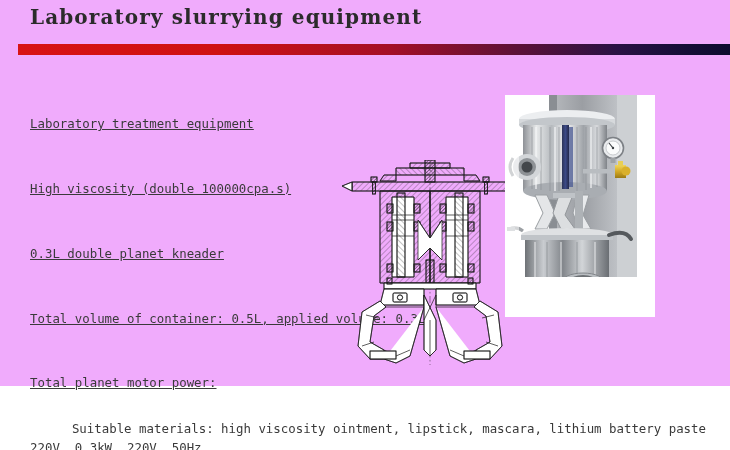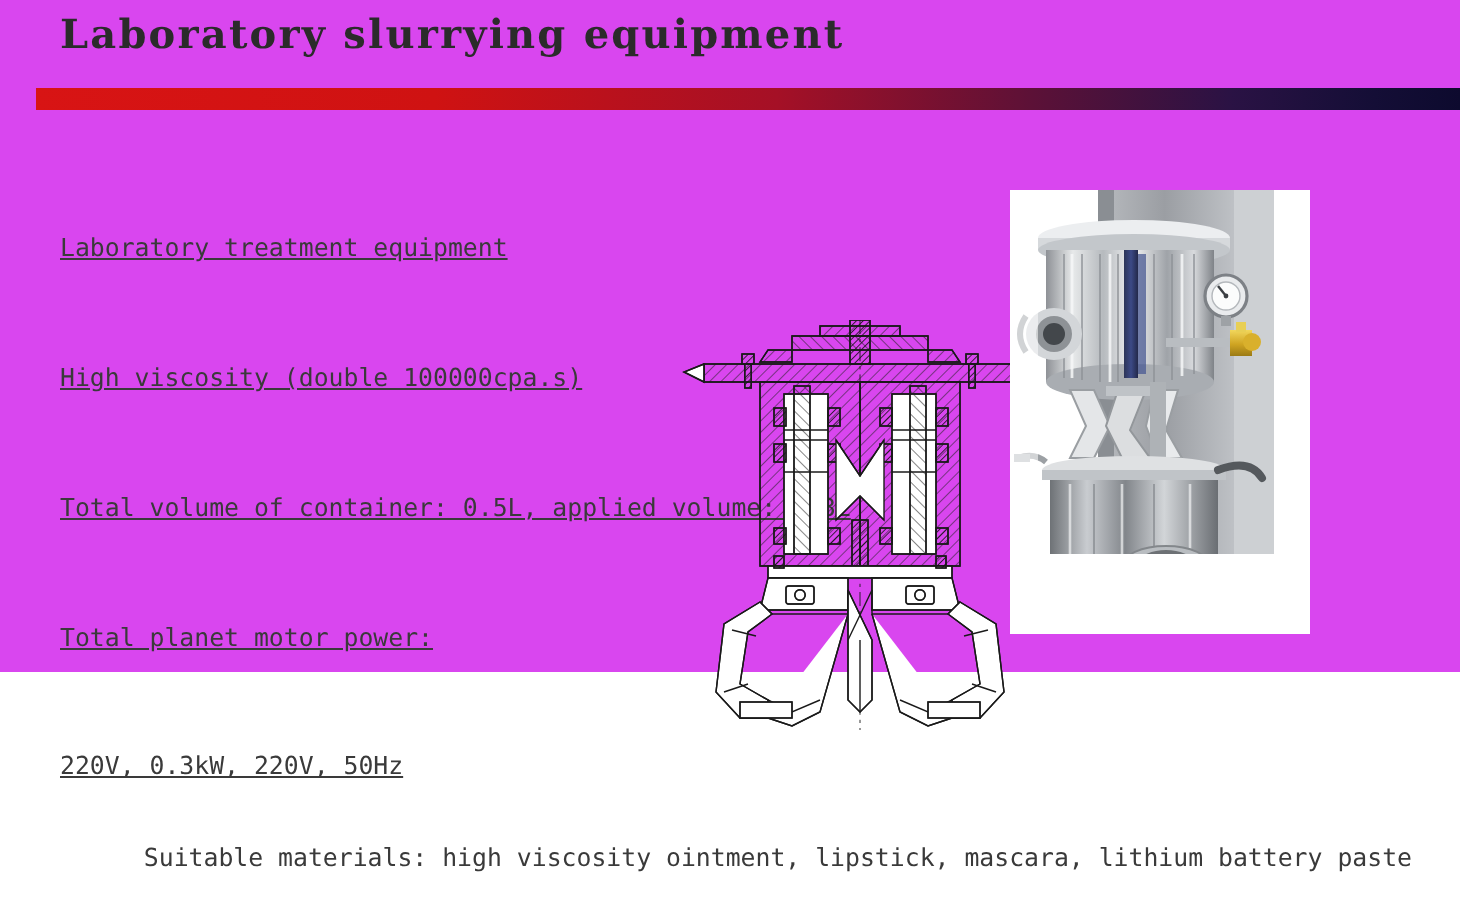--- a/index.html
+++ b/index.html
@@ -3,21 +3,21 @@
 <meta charset="utf-8">
 <style>
   html,body{margin:0;padding:0;}
   body{
     width:730px;height:450px;
     background:#ffffff;
     font-family:"DejaVu Sans Mono",monospace;
     overflow:hidden;
     position:relative;
   }
-  .page{position:relative;width:730px;height:336px;background:#d946ef;}
+  .page{position:relative;width:730px;height:386px;background:#f0abfc;}
 
   
   .title{
     position:absolute;left:30px;top:5px;
     font-family:"DejaVu Serif",serif;
     font-size:20px;font-weight:700;letter-spacing:1.1px;
     color:#2b2b2b;white-space:nowrap;
   }
 
   
@@ -60,20 +60,21 @@
 
 <div class="page">
 
   <div class="title">Laboratory slurrying equipment</div>
 
   <div class="rule"></div>
 
   <div class="spec">
     <span class="l">Laboratory treatment equipment</span>
     <span class="l">High viscosity (double 100000cpa.s)</span>
+    <span class="l">0.3L double planet kneader</span>
     <span class="l">Total volume of container: 0.5L, applied volume: 0.3L</span>
     <span class="l">Total planet motor power:</span>
     <span class="l">220V, 0.3kW, 220V, 50Hz</span>
     
     
     
     
     
     
     

